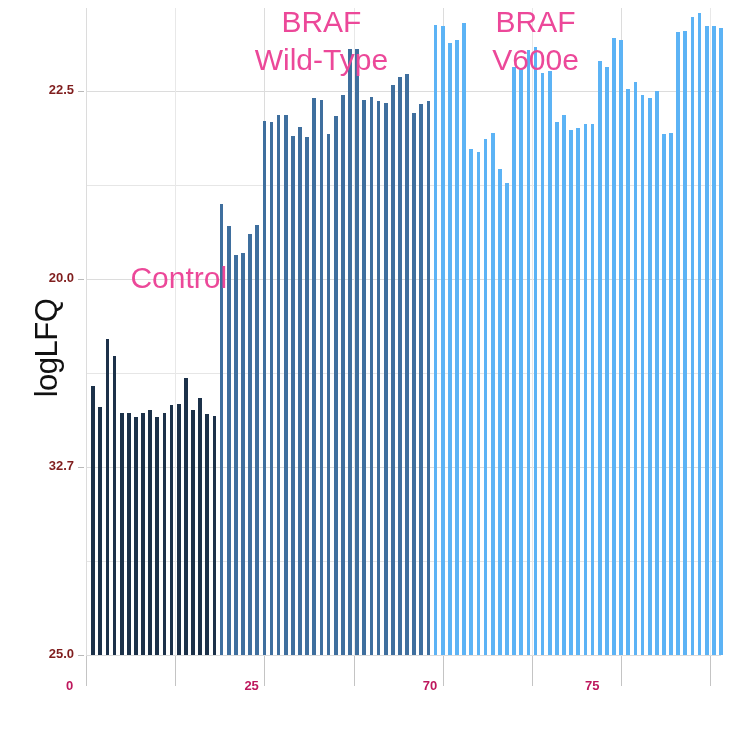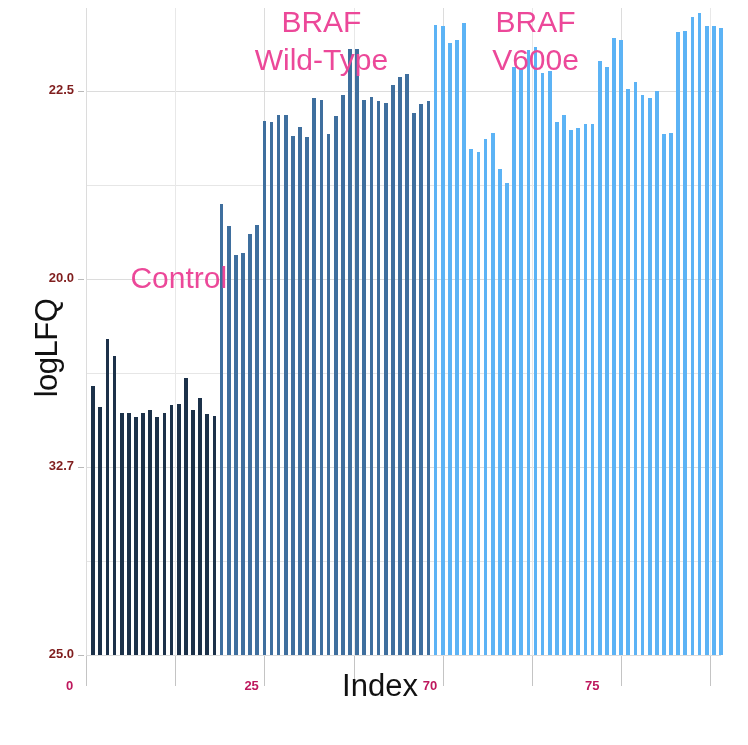--- a/index.html
+++ b/index.html
@@ -255,16 +255,15 @@
     <div id="labels">
         <div class="grouplabel" style="left: -7.2px; width: 200px; top: 250.8px;">Control</div>
         <div class="grouplabel" style="left: 135.4px; width: 200px; top: -5px;">BRAF
 Wild-Type</div>
         <div class="grouplabel" style="left: 349.5px; width: 200px; top: -5px;">BRAF
 V600e</div>
       </div>
   </div>
 
   <div id="xlab">
-    <span class="l2">Index</span>
   </div>
 
 </div>
 
 </body></html>

